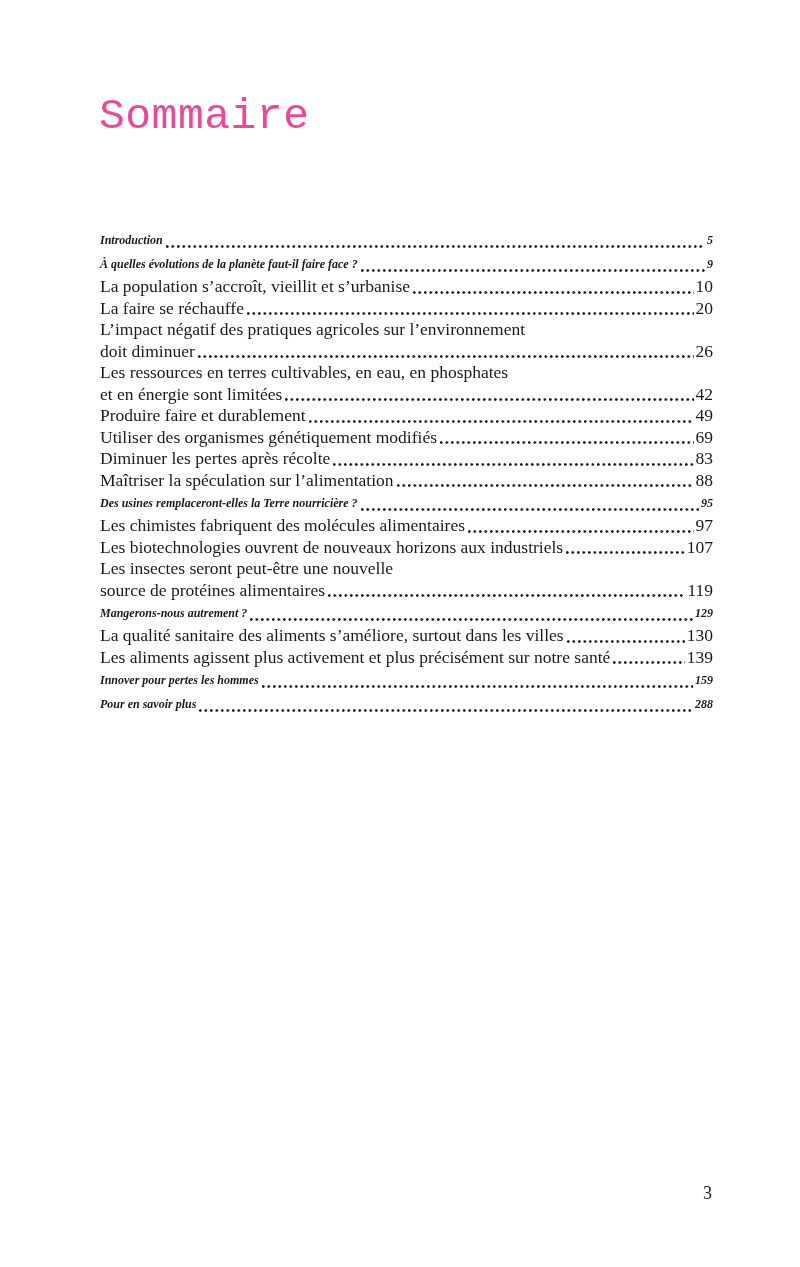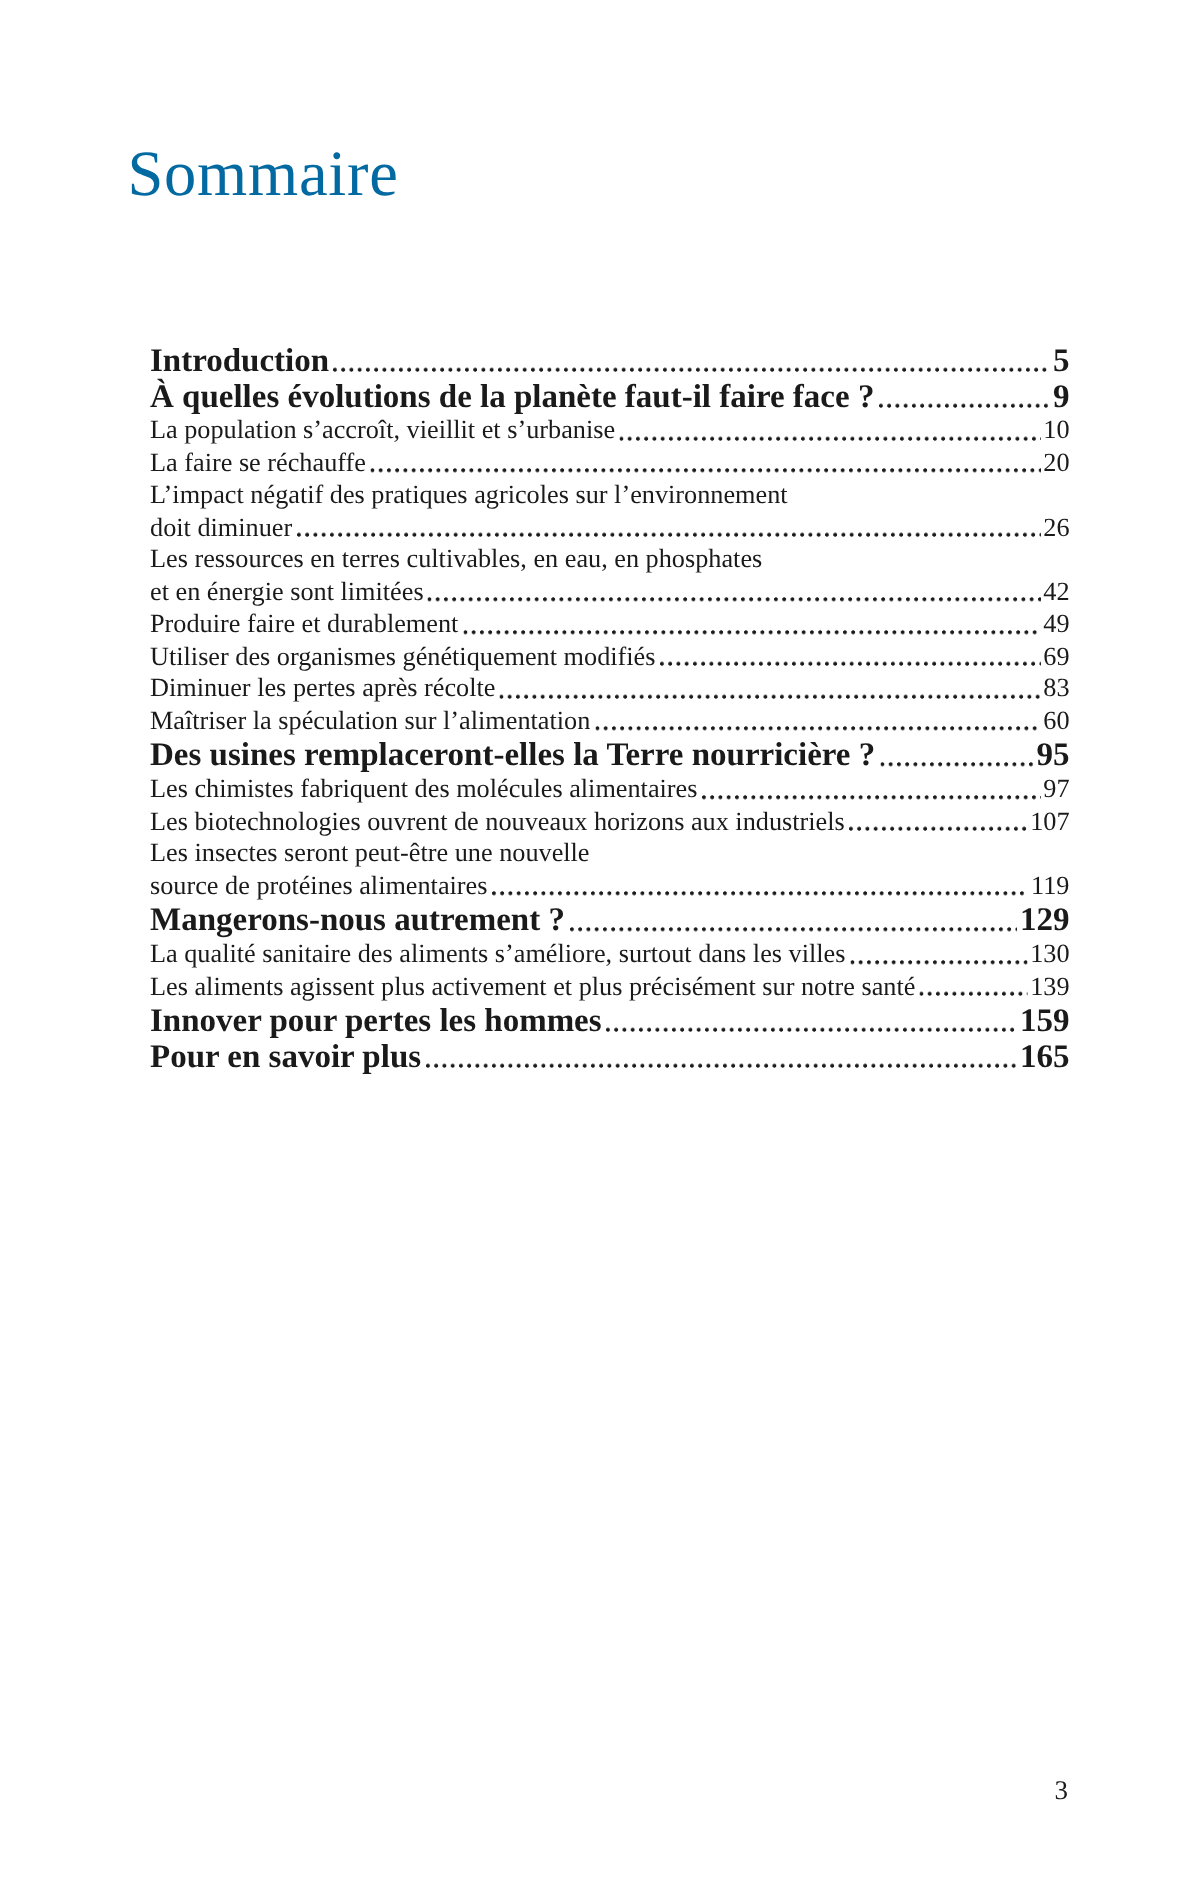--- a/index.html
+++ b/index.html
@@ -9,39 +9,39 @@
     background: #ffffff;
     font-family: "Liberation Serif", serif;
     color: #1a1a1a;
     position: relative;
     overflow: hidden;
   }
   .page { position: absolute; inset: 0; }
 
   .title {
     position: absolute;
-    left: 85px;
+    left: 99px;
     top: 92px;
     margin: 0;
-    font-family: Liberation Serif, serif;
+    font-family: Liberation Mono, monospace;
     font-weight: 300;
     font-size: 43px;
     letter-spacing: 0.5px;
-    color: #0369a1;
+    color: #ec4899;
   }
 
   .toc {
     position: absolute;
     left: 100px;
     top: 228px;
     width: 613px;
   }
 
   .entry { font-size: 17.5px; line-height: 21.5px; }
-  .entry.bold { font-weight: bold; font-size: 22px; line-height: 24px; }
+  .entry.bold { font-weight: bold; font-size: 12px; line-height: 24px; font-style: italic; }
   .entry.section-start { }
   .toc .entry:first-child { margin-top: 0; }
 
   .row { display: flex; align-items: flex-end; }
   .label { white-space: pre-wrap; }
 
   .leader {
     flex: 1 1 auto;
     min-width: 8px;
     height: 3px;
@@ -134,21 +134,21 @@
         <div class="row">
           <span class="label">Diminuer les pertes après récolte</span>
           <span class="leader"></span>
           <span class="pageno">83</span>
         </div>
       </div>
       <div class="entry">
         <div class="row">
           <span class="label">Maîtriser la spéculation sur l’alimentation</span>
           <span class="leader"></span>
-          <span class="pageno">60</span>
+          <span class="pageno">88</span>
         </div>
       </div>
       <div class="entry bold section-start">
         <div class="row">
           <span class="label">Des usines remplaceront-elles la Terre nourricière ?</span>
           <span class="leader"></span>
           <span class="pageno">95</span>
         </div>
       </div>
       <div class="entry">
@@ -200,18 +200,18 @@
         <div class="row">
           <span class="label">Innover pour pertes les hommes</span>
           <span class="leader"></span>
           <span class="pageno">159</span>
         </div>
       </div>
       <div class="entry bold section-start">
         <div class="row">
           <span class="label">Pour en savoir plus</span>
           <span class="leader"></span>
-          <span class="pageno">165</span>
+          <span class="pageno">288</span>
         </div>
       </div>
     </div>
   <div class="footer">3</div>
 </div>
 
 </body></html>

